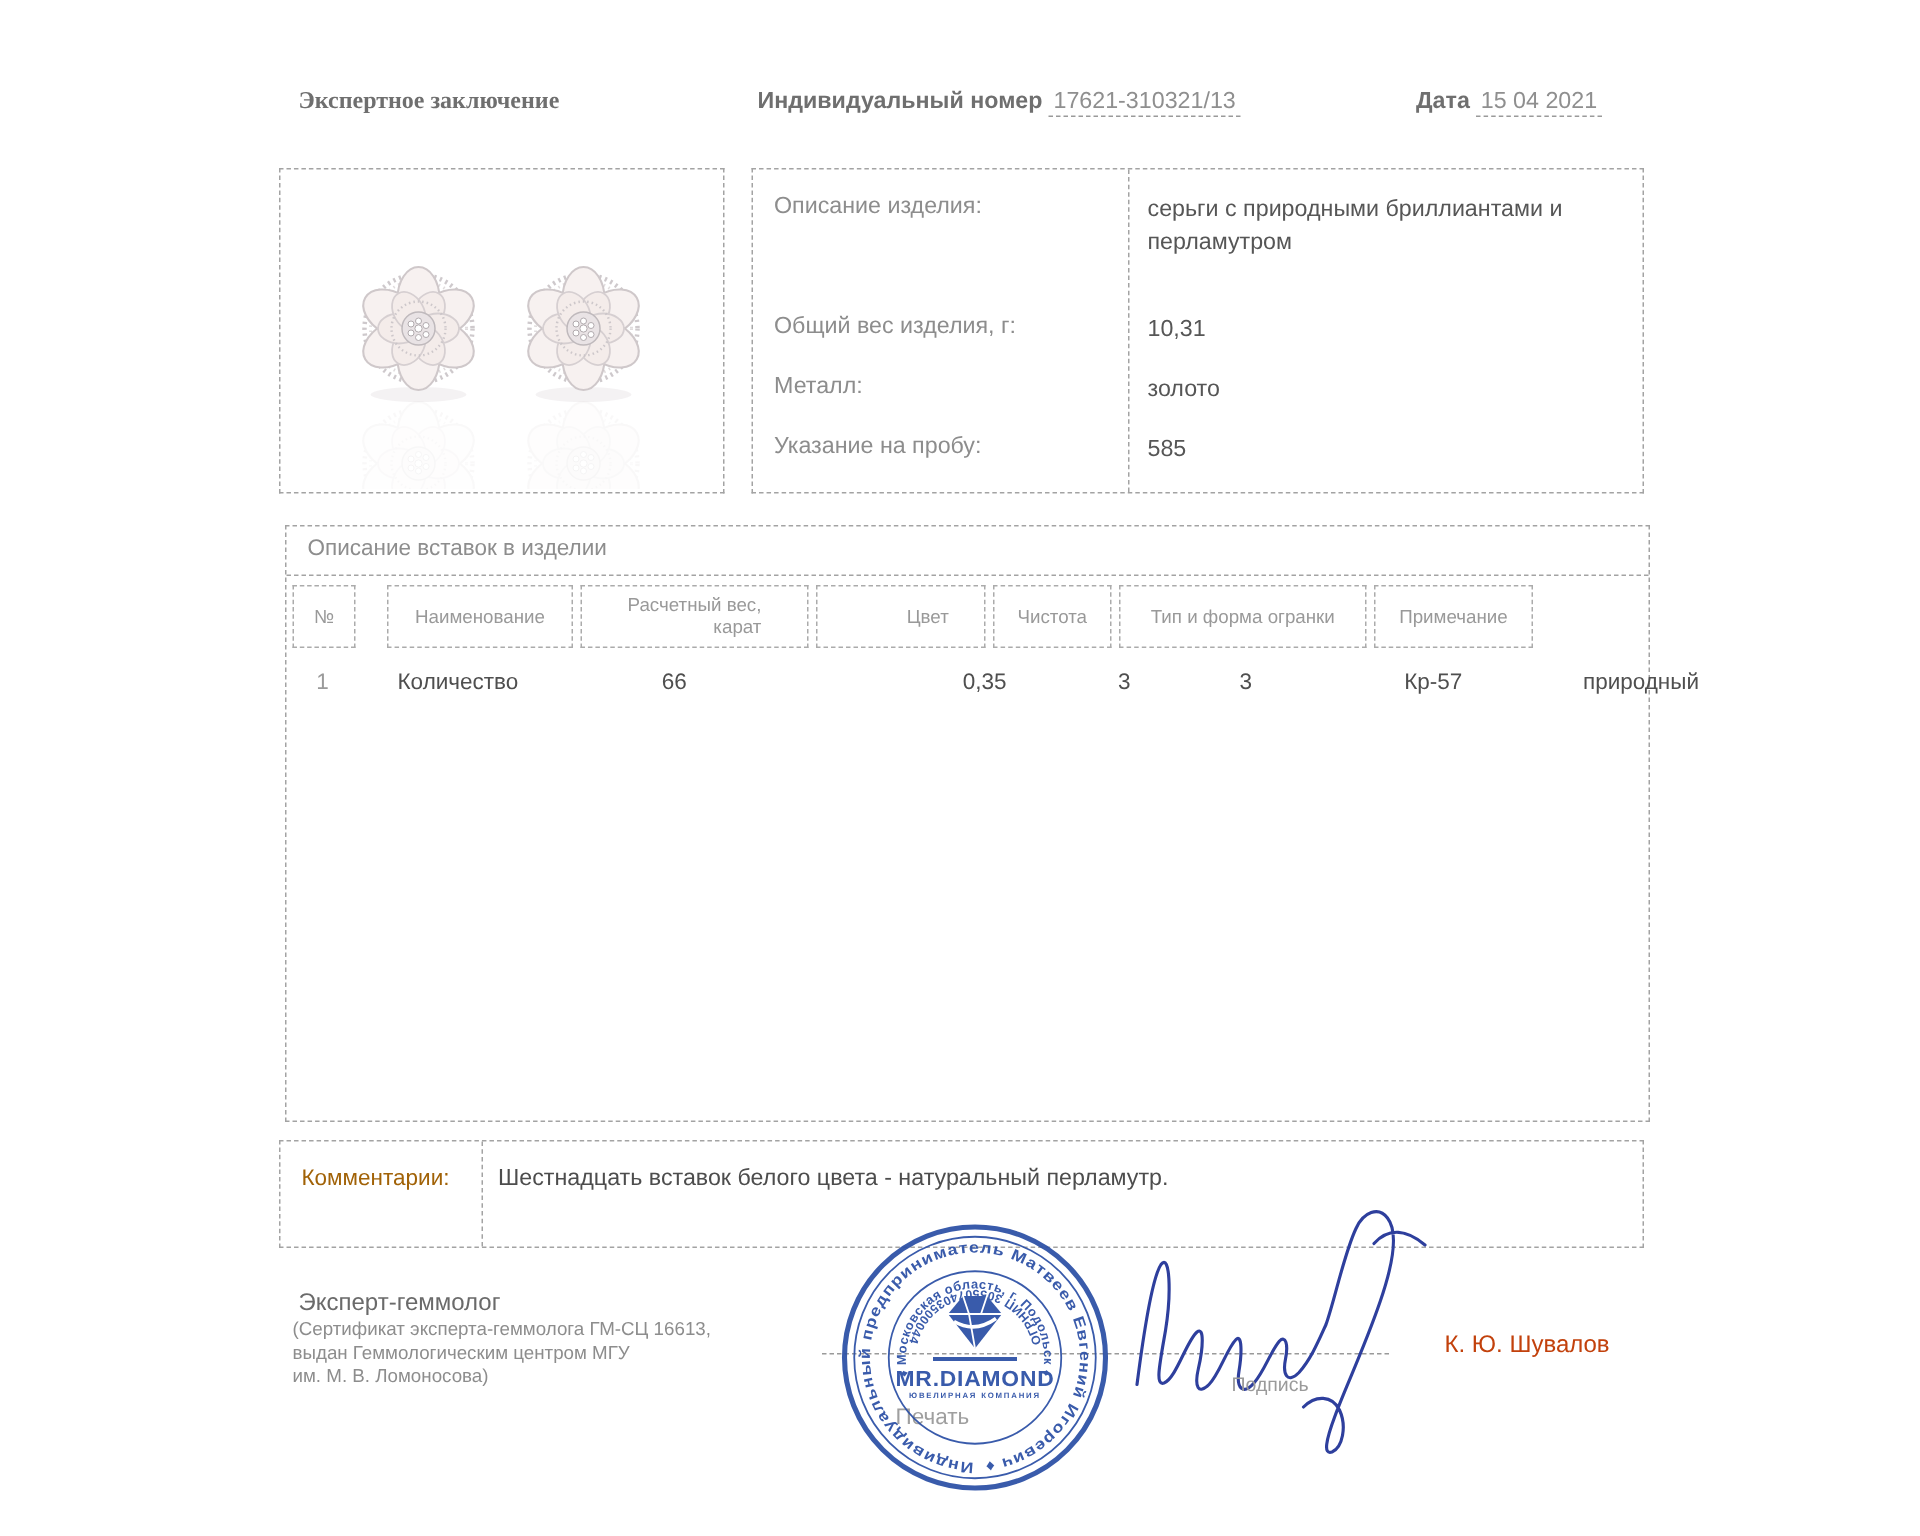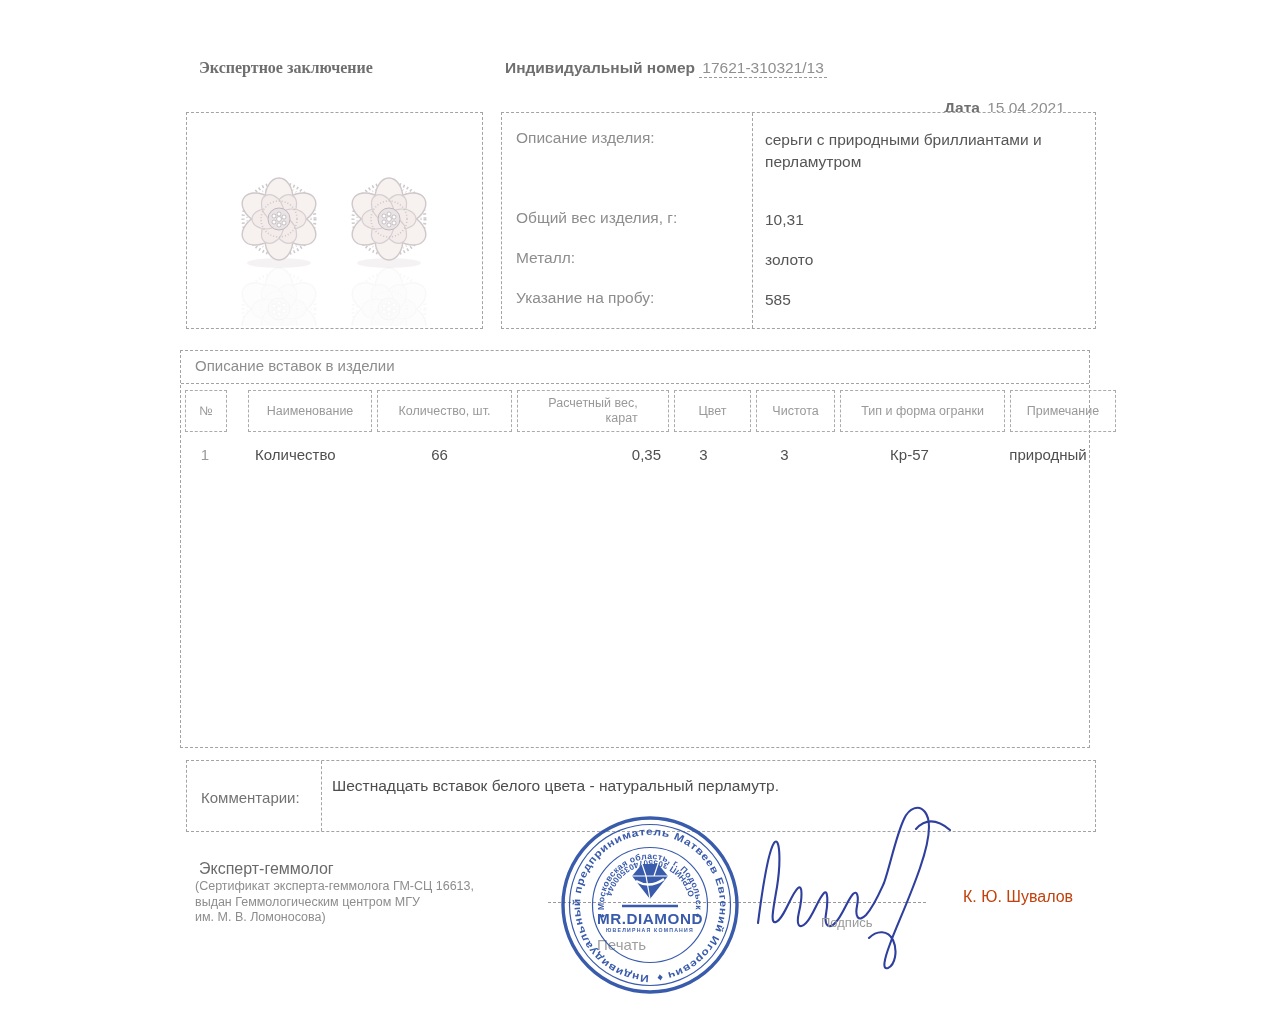--- a/index.html
+++ b/index.html
@@ -5,47 +5,47 @@
   html,body{margin:0;padding:0;background:#ffffff;}
   .page{
     position:relative;width:1280px;height:1024px;background:#ffffff;
     font-family:"Liberation Sans",sans-serif;overflow:hidden;color:#555;
   }
   .abs{position:absolute;}
   .b{font-weight:bold;}
   
   .hdr-title{left:199px;top:59px;font-size:16px;font-weight:bold;color:#6f6f6f;font-family:Liberation Serif, serif;}
   .hdr-reg{left:505px;top:59px;font-size:15.5px;color:#6f6f6f;}
-  .hdr-date{left:944px;top:59px;font-size:15.5px;color:#6f6f6f;margin-top:40px;}
+  .hdr-date{left:944px;top:59px;font-size:15.5px;color:#6f6f6f;}
   .dashu{color:#8f8f8f;font-weight:normal;border-bottom:1px dashed #9a9a9a;padding:0 3px 1px 3px;}
   
   .dbox{border:1px dashed #a3a3a3;background:#fff;}
   .photo-box{left:186px;top:112px;width:295px;height:215px;}
   .desc-box{left:501px;top:112px;width:593px;height:215px;}
   .desc-divider{position:absolute;left:250px;top:0;bottom:0;border-left:1px dashed #a3a3a3;}
   .drow{position:absolute;left:0;width:100%;}
   .dlabel{position:absolute;left:14px;width:225px;font-size:15.5px;color:#8d8d8d;}
   .dvalue{position:absolute;left:263px;width:320px;font-size:15.5px;line-height:22px;color:#565656;}
   
-  .table-box{left:180px;top:350px;width:908px;height:396px;}
+  .table-box{left:190px;top:350px;width:908px;height:396px;}
   .t-title{position:absolute;left:0;top:0;width:100%;height:32px;border-bottom:1px dashed #a3a3a3;
            font-size:15px;color:#8d8d8d;line-height:30px;text-indent:14px;}
   .t-head{position:absolute;left:4px;top:39px;display:flex;gap:5px;}
   .t-hcell{border:1px dashed #ababab;height:40px;display:flex;align-items:center;justify-content:center;
            font-size:12.5px;color:#999;text-align:center;white-space:pre-line;line-height:15px;}
   .t-row{position:absolute;left:4px;top:95px;display:flex;gap:5px;}
   .t-cell{font-size:15px;color:#4f4f4f;text-align:center;}
   .c0{width:40px;}.c1{width:122px;margin-left:16px;}.c2{width:133px;}.c3{width:150px;text-align:right;}
-  .c4{width:75px;}.c5{width:77px;}.c6{width:163px;}.c7{width:104px;}
+  .c4{width:75px;padding-left:36px;}.c5{width:77px;}.c6{width:163px;}.c7{width:104px;}
   .t-row .c0{color:#9a9a9a;}
   .t-row .c1{text-align:left;padding-left:9px;box-sizing:border-box;}
   
   .comments-box{left:186px;top:760px;width:908px;height:70px;}
   .c-divider{position:absolute;left:134px;top:0;bottom:0;border-left:1px dashed #a3a3a3;}
-  .c-label{position:absolute;left:14px;top:28px;font-size:15px;color:#737373;}
+  .c-label{position:absolute;left:14px;top:16px;font-size:15px;color:#a16207;}
   .c-text{position:absolute;left:145px;top:16px;width:750px;font-size:15.5px;color:#4d4d4d;}
   
   .exp-role{left:199px;top:860px;font-size:16px;color:#6a6a6a;}
   .exp-cert{left:195px;top:879px;font-size:12.5px;line-height:15.5px;color:#8d8d8d;}
   .sig-line{left:548px;top:902px;width:378px;border-top:1px dashed #9a9a9a;z-index:1;}
   .seal-ph{left:597px;top:916px;font-size:15px;color:#9f9f9f;z-index:1;margin-top:20px;}
   .sig-label{left:821px;top:915px;font-size:13px;color:#9a9a9a;z-index:5;}
   .exp-name{left:963px;top:888px;font-size:16px;color:#c2410c;}
   .stamp-svg{left:550px;top:805px;z-index:3;opacity:.93;}
   .sign-svg{left:735px;top:795px;z-index:4;}
@@ -138,21 +138,20 @@
       <div class="dlabel">Указание на пробу:</div>
       <div class="dvalue">585</div>
     </div>
   </div>
 
   <div class="abs dbox table-box">
     <div class="t-title">Описание вставок в изделии</div>
     <div class="t-head">
       <div class="t-hcell c0">№</div>
       <div class="t-hcell c1">Наименование</div>
-      <div class="t-hcell c2">Количество, шт.</div>
       <div class="t-hcell c3">Расчетный вес,
 карат</div>
       <div class="t-hcell c4">Цвет</div>
       <div class="t-hcell c5">Чистота</div>
       <div class="t-hcell c6">Тип и форма огранки</div>
       <div class="t-hcell c7">Примечание</div>
     </div>
     <div class="t-row">
       <div class="t-cell c0">1</div>
       <div class="t-cell c1">Количество</div>

